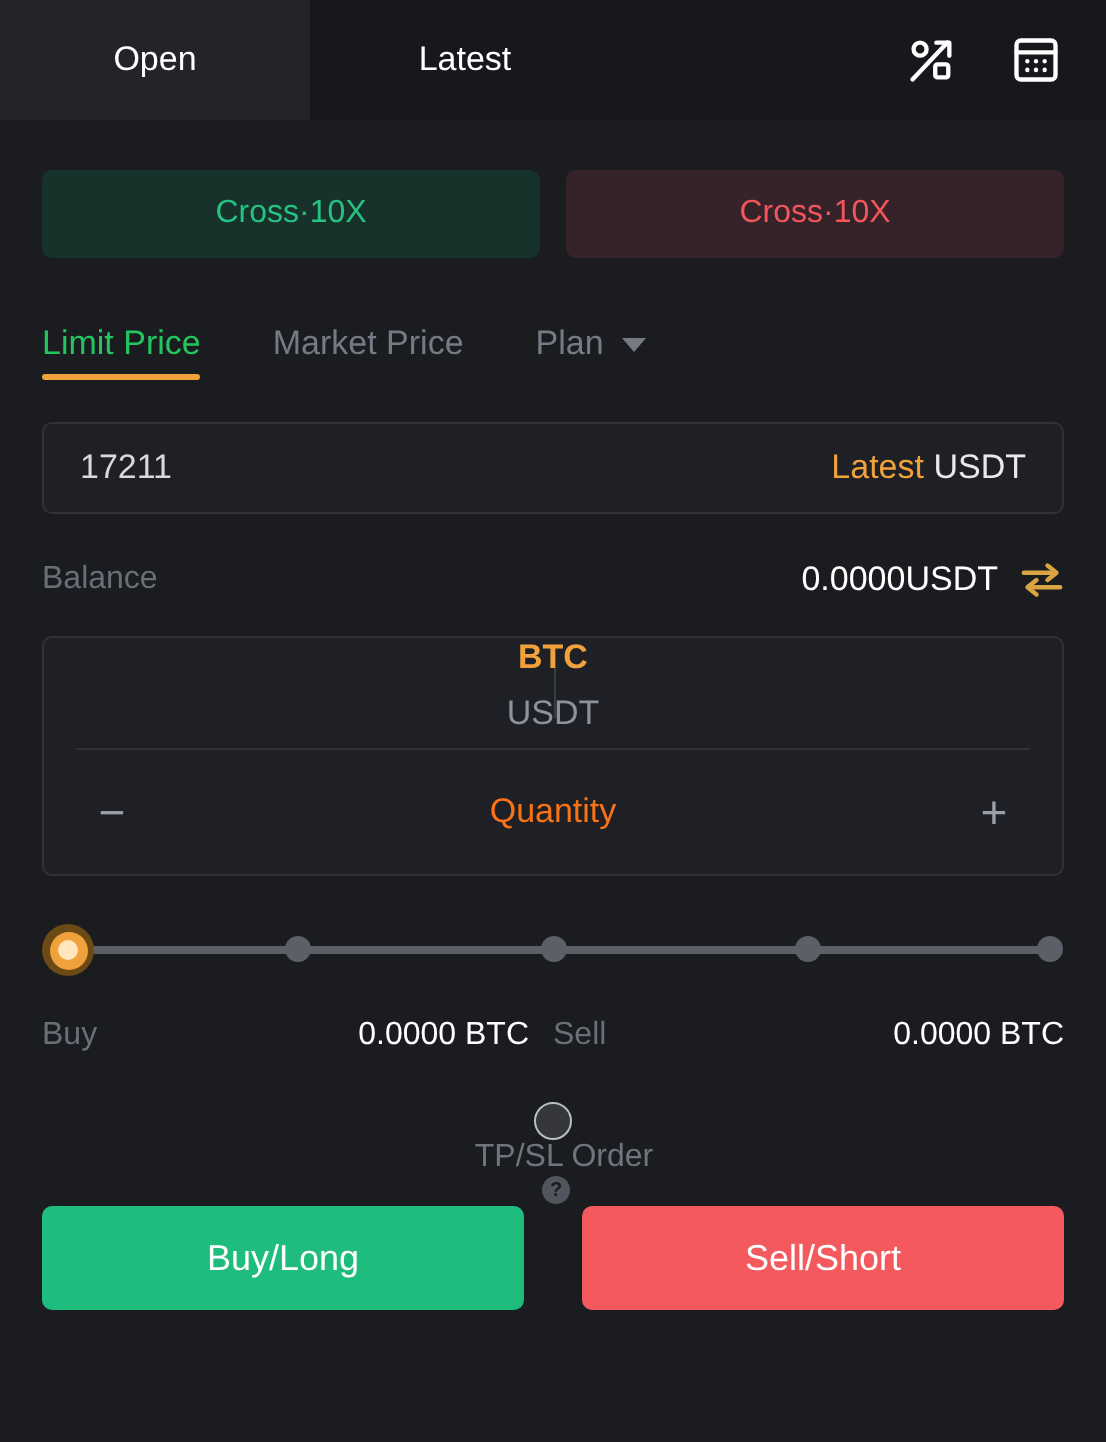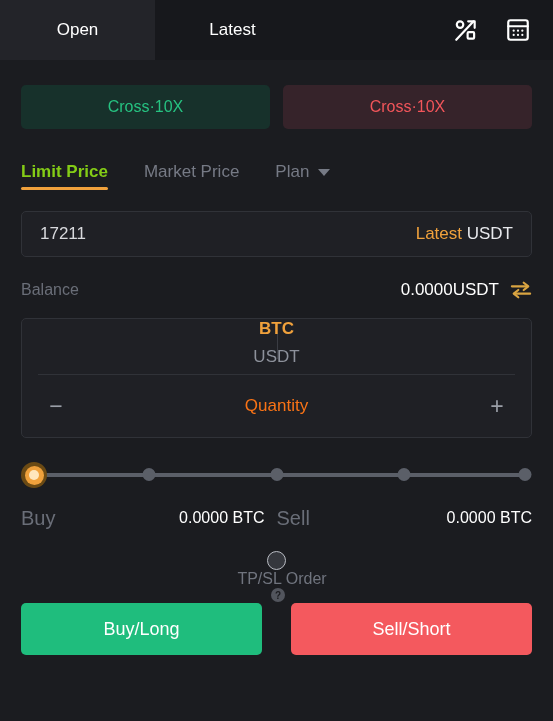--- a/index.html
+++ b/index.html
@@ -38,21 +38,21 @@
     flex: 1 1 0; height: 44px; border-radius: 5px;
     display: flex; align-items: center; justify-content: center;
     font-size: 16px; cursor: pointer;
   }
   .mode-long { background: #17312b; color: #26c281; }
   .mode-short { background: #36232a; color: #f2555a; }
 
   
   .otabs { display: flex; align-items: flex-end; gap: 36px; margin-top: 27px; height: 34px; }
   .otab { font-size: 17px; color: #767a85; cursor: pointer; padding-bottom: 8px; position: relative; }
-  .otab.active { color: #84cc16; font-weight: bold; }
+  .otab.active { color: #22c55e; font-weight: normal; }
   .otab.active::after {
     content: ""; position: absolute; left: 0; right: 0; bottom: 0;
     height: 3px; background: #f0a13c; border-radius: 2px;
   }
   .otab-plan { display: flex; align-items: center; gap: 9px; }
   .caret { width: 0; height: 0; border-left: 6px solid transparent; border-right: 6px solid transparent;
            border-top: 7px solid #767a85; display: block; }
 
   
   .price-box {
@@ -91,21 +91,21 @@
   .handle {
     position: absolute; left: 0; top: 0; width: 26px; height: 26px; border-radius: 50%;
     background: #6b4a14; display: flex; align-items: center; justify-content: center; cursor: grab;
   }
   .handle::before { content: ""; width: 19px; height: 19px; border-radius: 50%; background: #f0a13c;
                     display: flex; align-items: center; justify-content: center; }
   .handle::after { content: ""; position: absolute; width: 10px; height: 10px; border-radius: 50%; background: #ffe6bd; }
 
   
   .amt-row { margin-top: 19px; display: flex; align-items: center; height: 22px; }
-  .amt-label { font-size: 20px; color: #6a6e78; }
+  .amt-label { font-size: 16px; color: #6a6e78; }
   .amt-val { font-size: 16px; color: #ffffff; }
   .amt-left { display: flex; align-items: center; flex: 1 1 0; }
   .amt-left .amt-val { margin-left: auto; padding-right: 12px; }
   .amt-right { display: flex; align-items: center; flex: 1 1 0; }
   .amt-right .amt-val { margin-left: auto; }
 
   
   .tpsl-row { margin-top: 22px; display: flex; align-items: center; height: 26px; flex-direction: column; }
   .radio { width: 19px; height: 19px; border-radius: 50%; border: 1.5px solid #b9bcc3; background: #35373d; cursor: pointer; flex: 0 0 auto; }
   .tpsl-label { font-size: 16px; color: #70747e; margin-left: 11px; cursor: pointer; }

